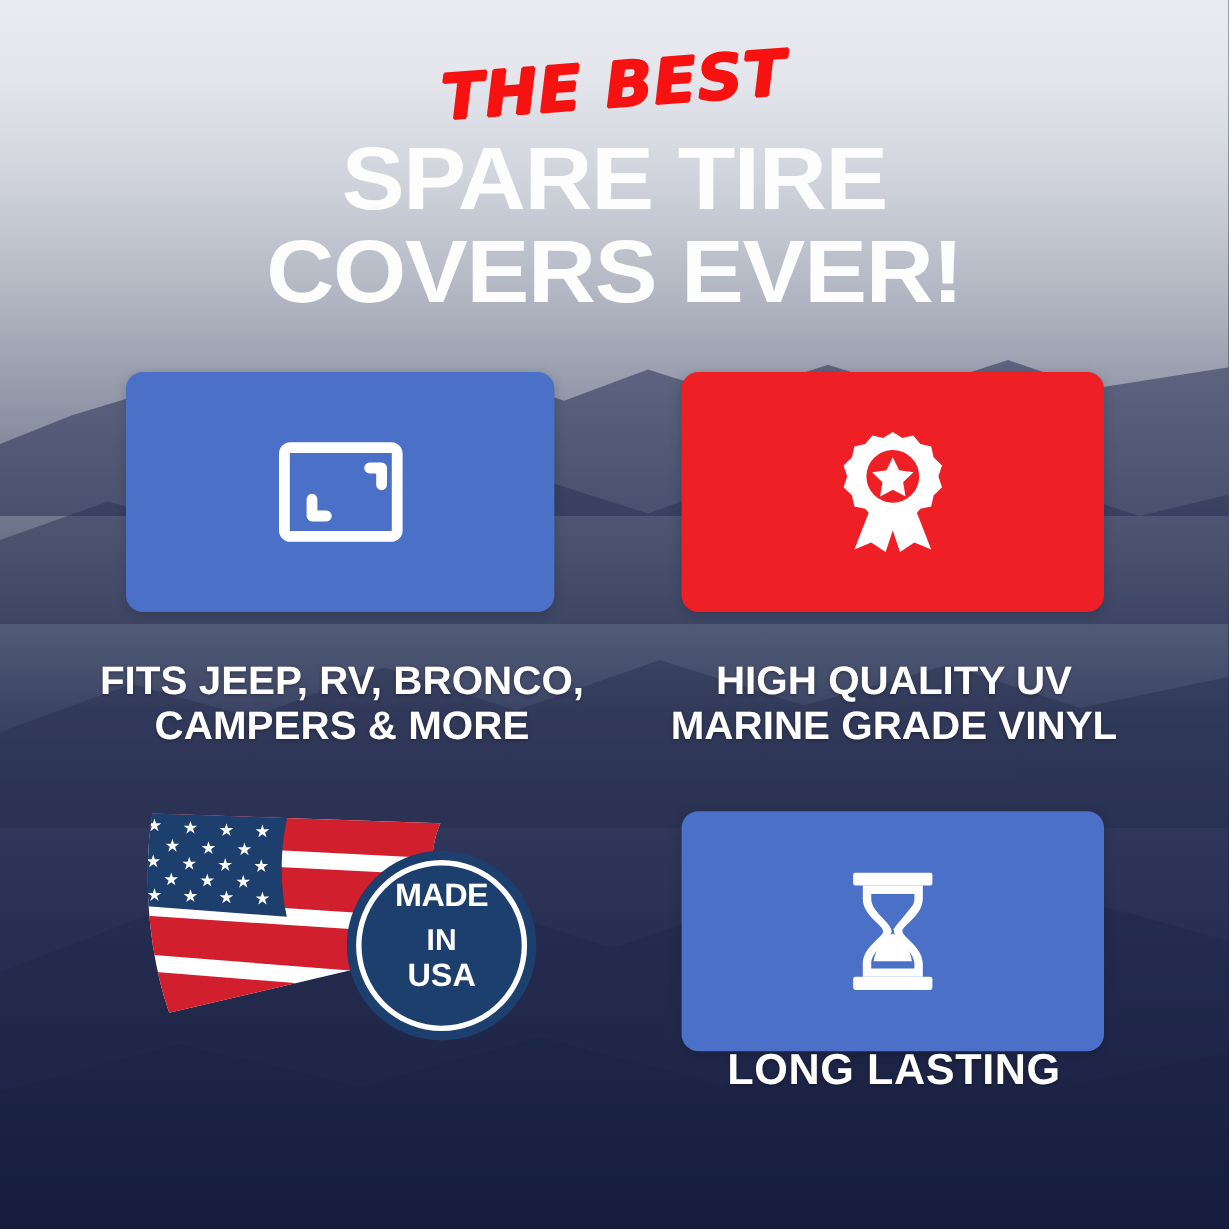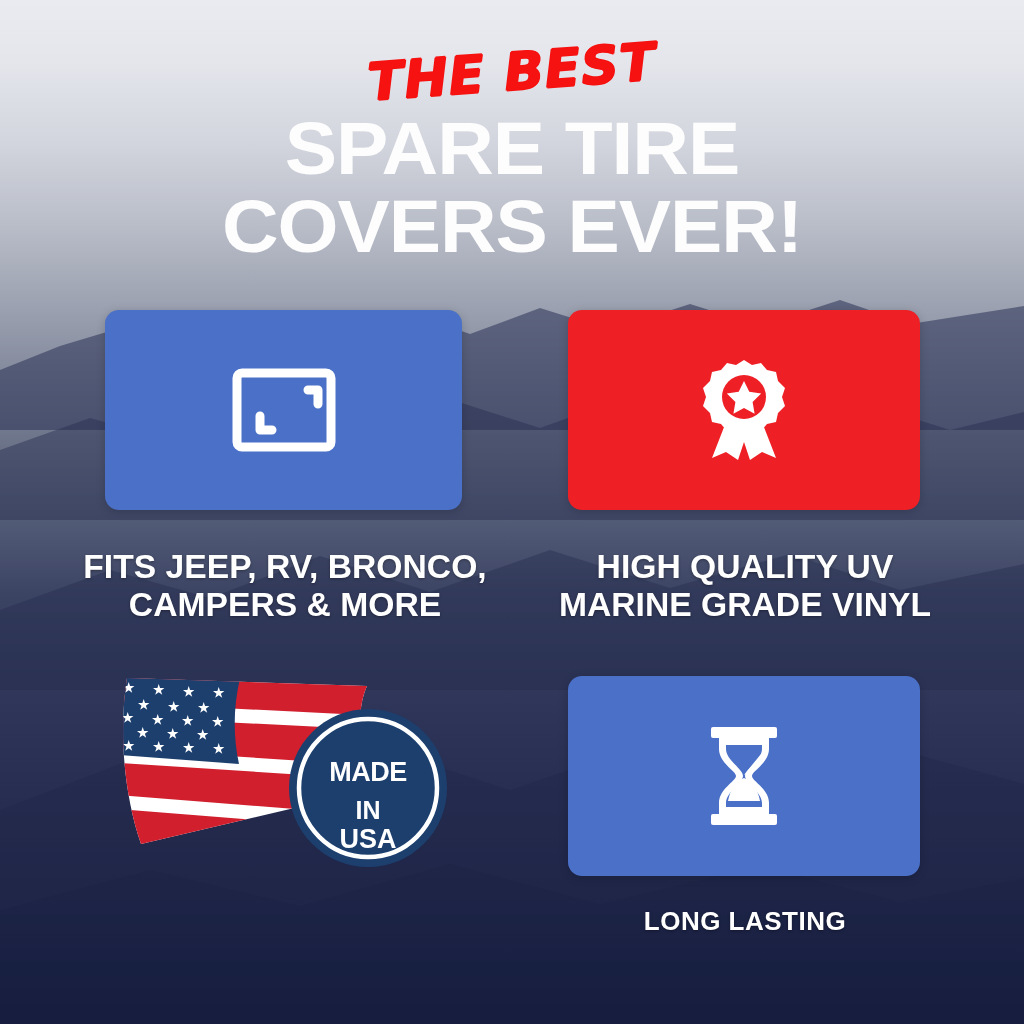--- a/index.html
+++ b/index.html
@@ -72,29 +72,29 @@
 
   .caption{
     position:absolute;text-align:center;color:#ffffff;
     font-family:"Liberation Sans", sans-serif;
     font-weight:bold;line-height:1.16;
     text-shadow:0 1px 3px rgba(0,0,0,.35);
   }
   .cond{font-size:33px;letter-spacing:0px;transform:scaleX(1.02);}
   #cap-fits {left:60px;top:548px;width:450px;}
   #cap-vinyl{left:545px;top:548px;width:400px;}
-  #cap-long {left:545px;top:906px;width:400px;font-size:26px;letter-spacing:.5px;}
+  #cap-long {left:545px;top:870px;width:400px;font-size:36px;letter-spacing:.5px;}
 
   
   #flag-badge{position:absolute;left:105px;top:672px;width:360px;height:210px;}
   #usa-flag{position:absolute;left:0;top:0;}
   #usa-badge{position:absolute;left:183px;top:36px;}
   .badge-text{
-    position:absolute;left:183px;top:21px;width:160px;height:160px;
-    display:flex;flex-direction:column;align-items:center;justify-content:flex-end;
+    position:absolute;left:183px;top:28px;width:160px;height:160px;
+    display:flex;flex-direction:column;align-items:center;justify-content:center;
     color:#ffffff;font-family:"Liberation Sans", sans-serif;font-weight:bold;
     line-height:1.0;pointer-events:none;
   }
   .badge-text span{display:block;text-align:center;}
   .bt1{font-size:27px;letter-spacing:-.5px;}
   .bt2{font-size:25px;margin-top:12px;}
   .bt3{font-size:27px;margin-top:3px;}
 </style>
 </head>
 <body>

